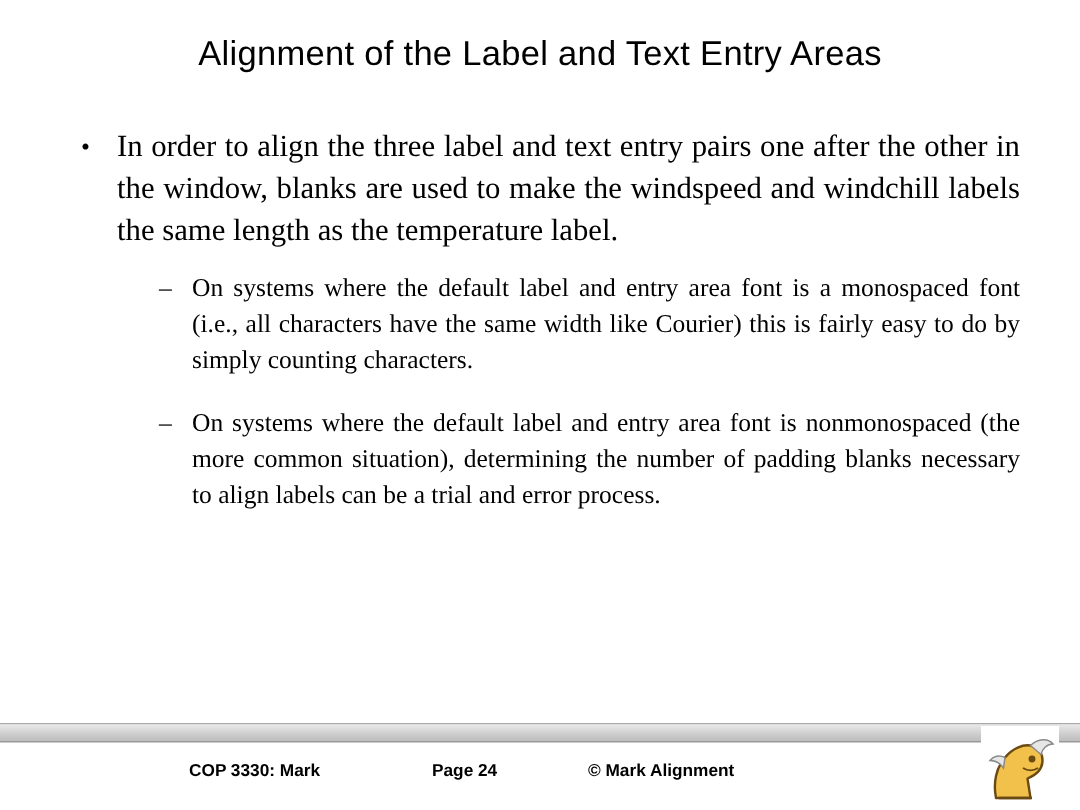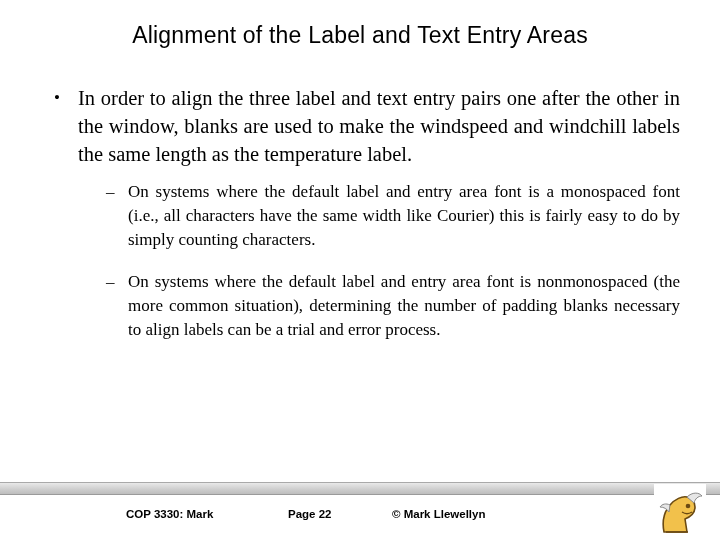--- a/index.html
+++ b/index.html
@@ -164,22 +164,22 @@
     </div>
 
   </div>
 
   <div class="footer-rule-top"></div>
   <div class="footer-band"></div>
   <div class="footer-rule-bottom"></div>
 
   <div class="footer-text-row">
     <span class="footer-course">COP 3330:  Mark</span>
-    <span class="footer-page">Page 22</span>
-    <span class="footer-copy">© Mark Llewellyn</span>
+    <span class="footer-page">Page 24</span>
+    <span class="footer-copy">© Mark Alignment</span>
   </div>
 
   <div class="logo">
     <svg width="52" height="52" viewBox="0 0 52 52" xmlns="http://www.w3.org/2000/svg">
       <rect x="0" y="0" width="52" height="52" fill="#ffffff"></rect>
       <path d="M10 48 C8 38 10 28 16 21 C21 15 28 12 33 13 C38 14 41 18 41 23 C41 29 36 33 31 35 L33 48 Z" fill="#f2c14b" stroke="#6b4a12" stroke-width="1.6" stroke-linejoin="round"></path>
       <path d="M33 13 C38 8 45 8 48 12 C44 12 41 15 40 19 Z" fill="#e6e6e6" stroke="#8a8a8a" stroke-width="1"></path>
       <path d="M16 21 C12 19 8 20 6 23 C10 23 13 25 15 28 Z" fill="#e6e6e6" stroke="#8a8a8a" stroke-width="1"></path>
       <circle cx="34" cy="22" r="2.3" fill="#6b4a12"></circle>
       <path d="M28 28 C31 30 35 30 38 28" stroke="#6b4a12" stroke-width="1.4" fill="none"></path>

